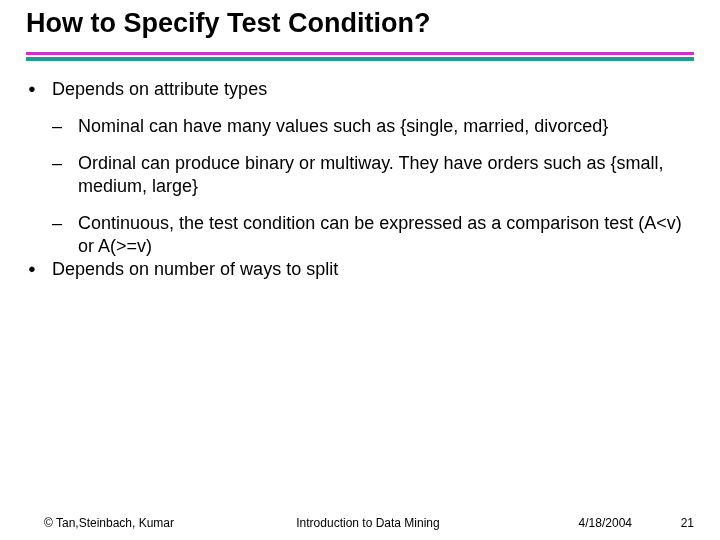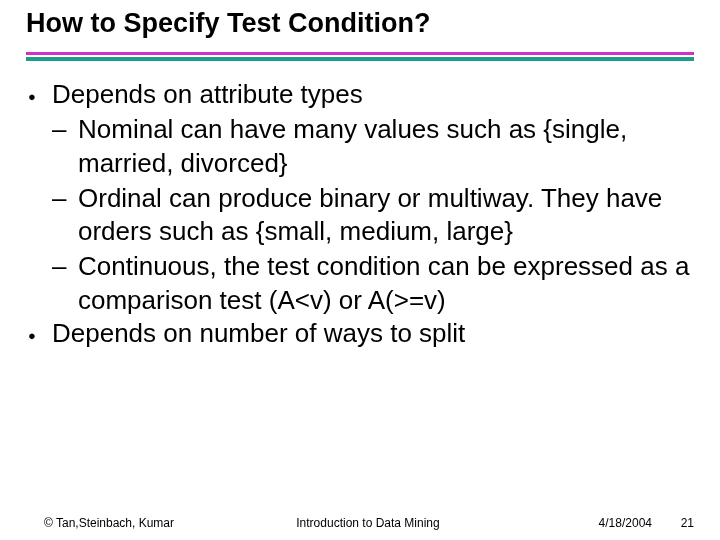--- a/index.html
+++ b/index.html
@@ -33,21 +33,21 @@
     right: 26px;
     top: 52px;
   }
   .rule1 { height: 3px; background: #cc33cc; }
   .rule2 { height: 4px; background: #1f9b8f; margin-top: 2px; }
   .content {
     position: absolute;
     left: 28px;
     right: 24px;
     top: 78px;
-    font-size: 26px;
+    font-size: 18px;
     line-height: 1.28;
     font-family: Arial, sans-serif;
   }
   .b1 {
     display: flex;
     margin-bottom: 0px;
   }
   .b1 .dot {
     flex: 0 0 auto;
     width: 24px;
@@ -56,21 +56,21 @@
   .b1 .dot::before {
     content: "●";
     font-size: 13px;
     position: relative;
     top: -2px;
   }
   .b1-text { flex: 1 1 auto; }
   .b2 {
     display: flex;
     margin-left: 24px;
-    margin-top: 2px;
+    margin-top: 14px;
   }
   .b2 .dash {
     flex: 0 0 auto;
     width: 26px;
   }
   .b2 .dash::before {
     content: "–";
   }
   .b2-text { flex: 1 1 auto; }
   .footer {
@@ -89,21 +89,21 @@
   }
   .footer-center {
     position: absolute;
     left: 16px;
     right: 0;
     bottom: 0;
     text-align: center;
   }
   .footer-date {
     position: absolute;
-    right: 68px;
+    right: 88px;
     bottom: 0;
   }
   .footer-page {
     position: absolute;
     right: 26px;
     bottom: 0;
   }
 </style>
 </head>
 <body>

